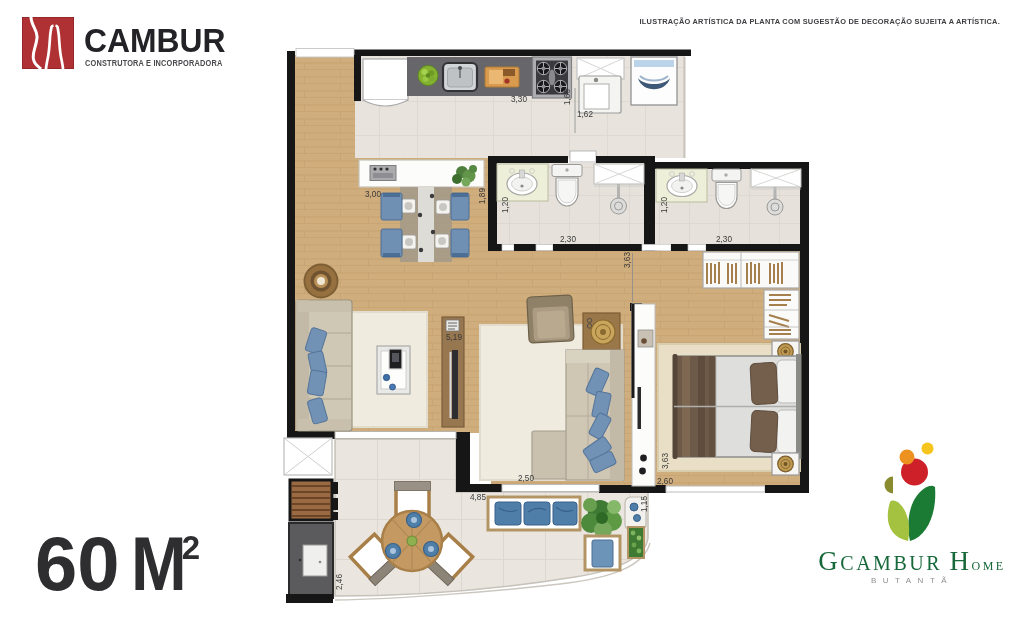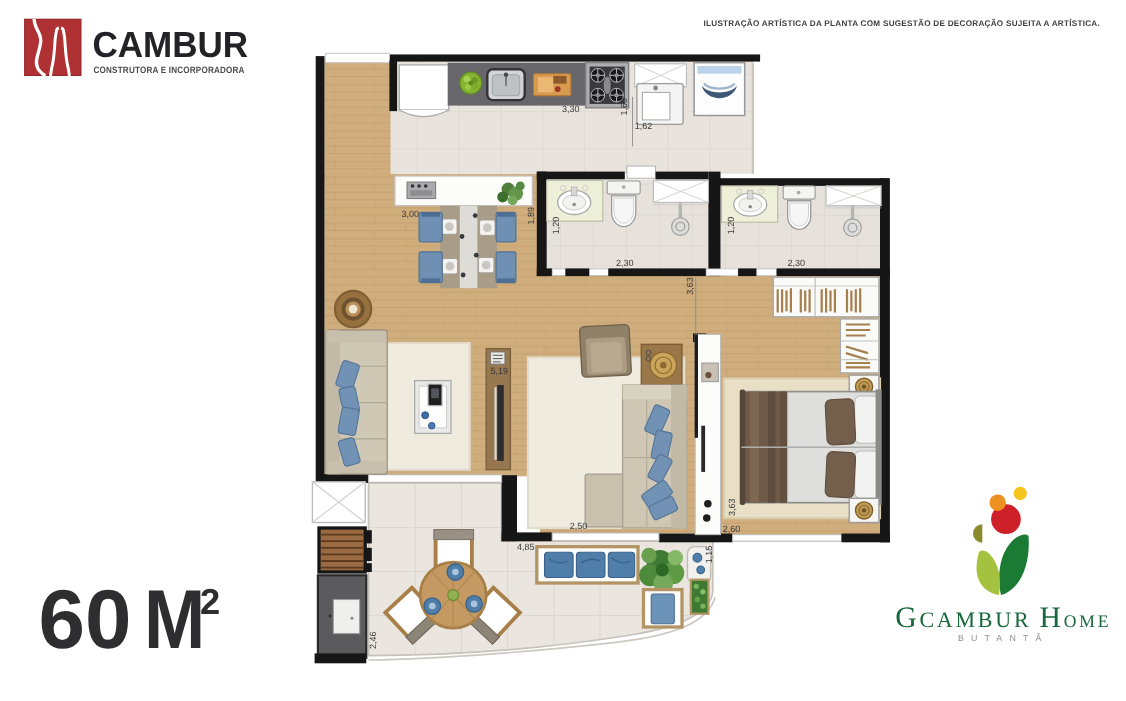--- a/index.html
+++ b/index.html
@@ -26,21 +26,21 @@
 
 <svg class="abs" style="left:870px;top:436px" width="90" height="112" viewBox="870 436 90 112">
   <circle cx="914.5" cy="472" r="13.5" fill="#CE2028"></circle>
   <circle cx="907" cy="457" r="7.5" fill="#ED9121"></circle>
   <circle cx="927.5" cy="448.5" r="6" fill="#F5C51D"></circle>
   <path d="M893,476.5 A8.5,8.5 0 1 0 893,493.5 Z" fill="#8A8B2F"></path>
   <path d="M935,487 C937,512 928,536 910,541 C906,523 909,503 920,492 C925,487 931,484 935,487 Z" fill="#1B7A34"></path>
   <path d="M890,502 C884,522 890,537 908,541 C911,527 908,512 900,504 C897,501 892,499 890,502 Z" fill="#A4C13F"></path>
 </svg>
 
-<div class="abs" style="left:792px;top:546px;width:240px;text-align:center;color:#17683A;font-family:'Liberation Serif',serif;letter-spacing:2.5px;white-space:nowrap;"><span style="font-size:27px;">G</span><span style="font-size:20px;">CAMBUR</span><span style="font-size:20px;">&nbsp;</span><span style="font-size:27px;">H</span><span style="font-size:16px;">OME</span></div>
+<div class="abs" style="left:792px;top:546px;width:240px;text-align:center;color:#17683A;font-family:'Liberation Serif',serif;letter-spacing:2.5px;white-space:nowrap;"><span style="font-size:27px;">G</span><span style="font-size:20px;">CAMBUR</span><span style="font-size:20px;">&nbsp;</span><span style="font-size:27px;">H</span><span style="font-size:12px;">OME</span></div>
 
 <div class="abs" style="left:792px;top:576px;width:240px;text-align:center;color:#8F8F8F;font-size:8px;letter-spacing:6.5px;">BUTANTÃ</div>
 
 <svg class="abs" style="left:0;top:0" width="1024" height="637" viewBox="0 0 1024 637">
 <defs>
   <pattern id="wd" width="64" height="14" patternUnits="userSpaceOnUse">
     <rect width="64" height="14" fill="#D0AD7C"></rect>
     <rect y="6.5" width="64" height="0.9" fill="#BB9463" opacity="0.5"></rect>
     <rect y="13.3" width="64" height="0.9" fill="#BB9463" opacity="0.5"></rect>
     <rect x="20" width="1" height="6.5" fill="#BB9463" opacity="0.35"></rect>

